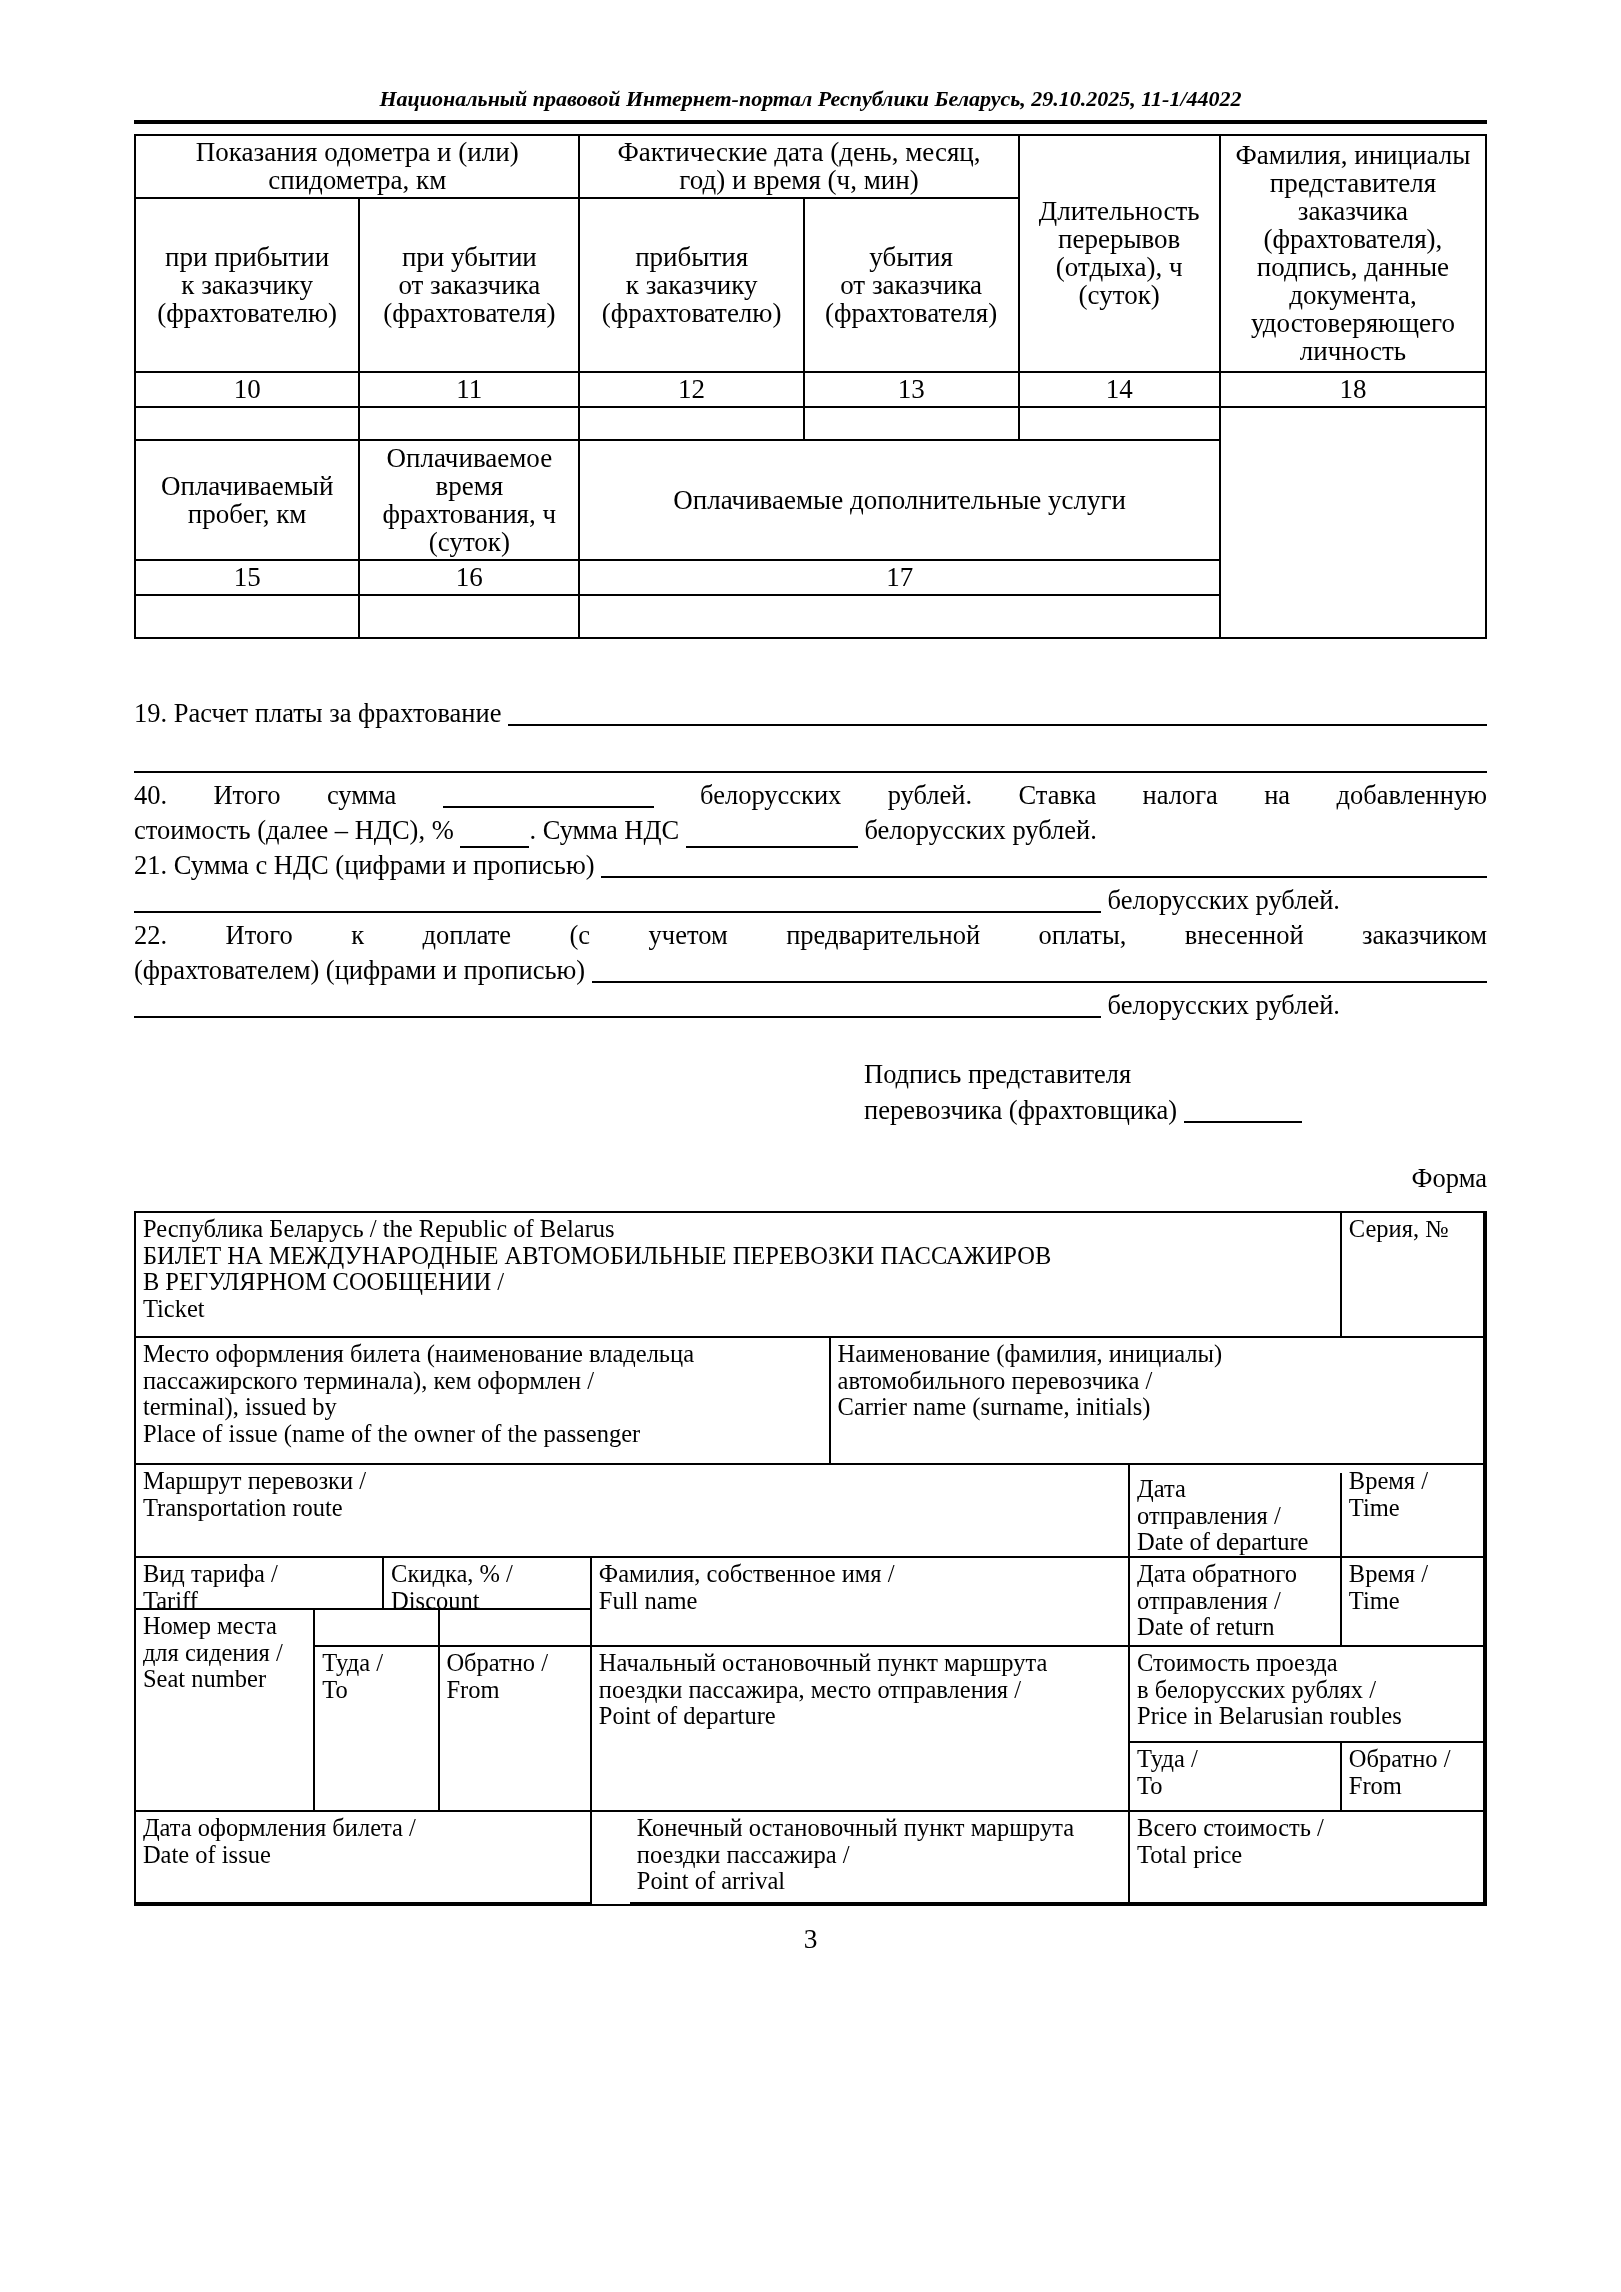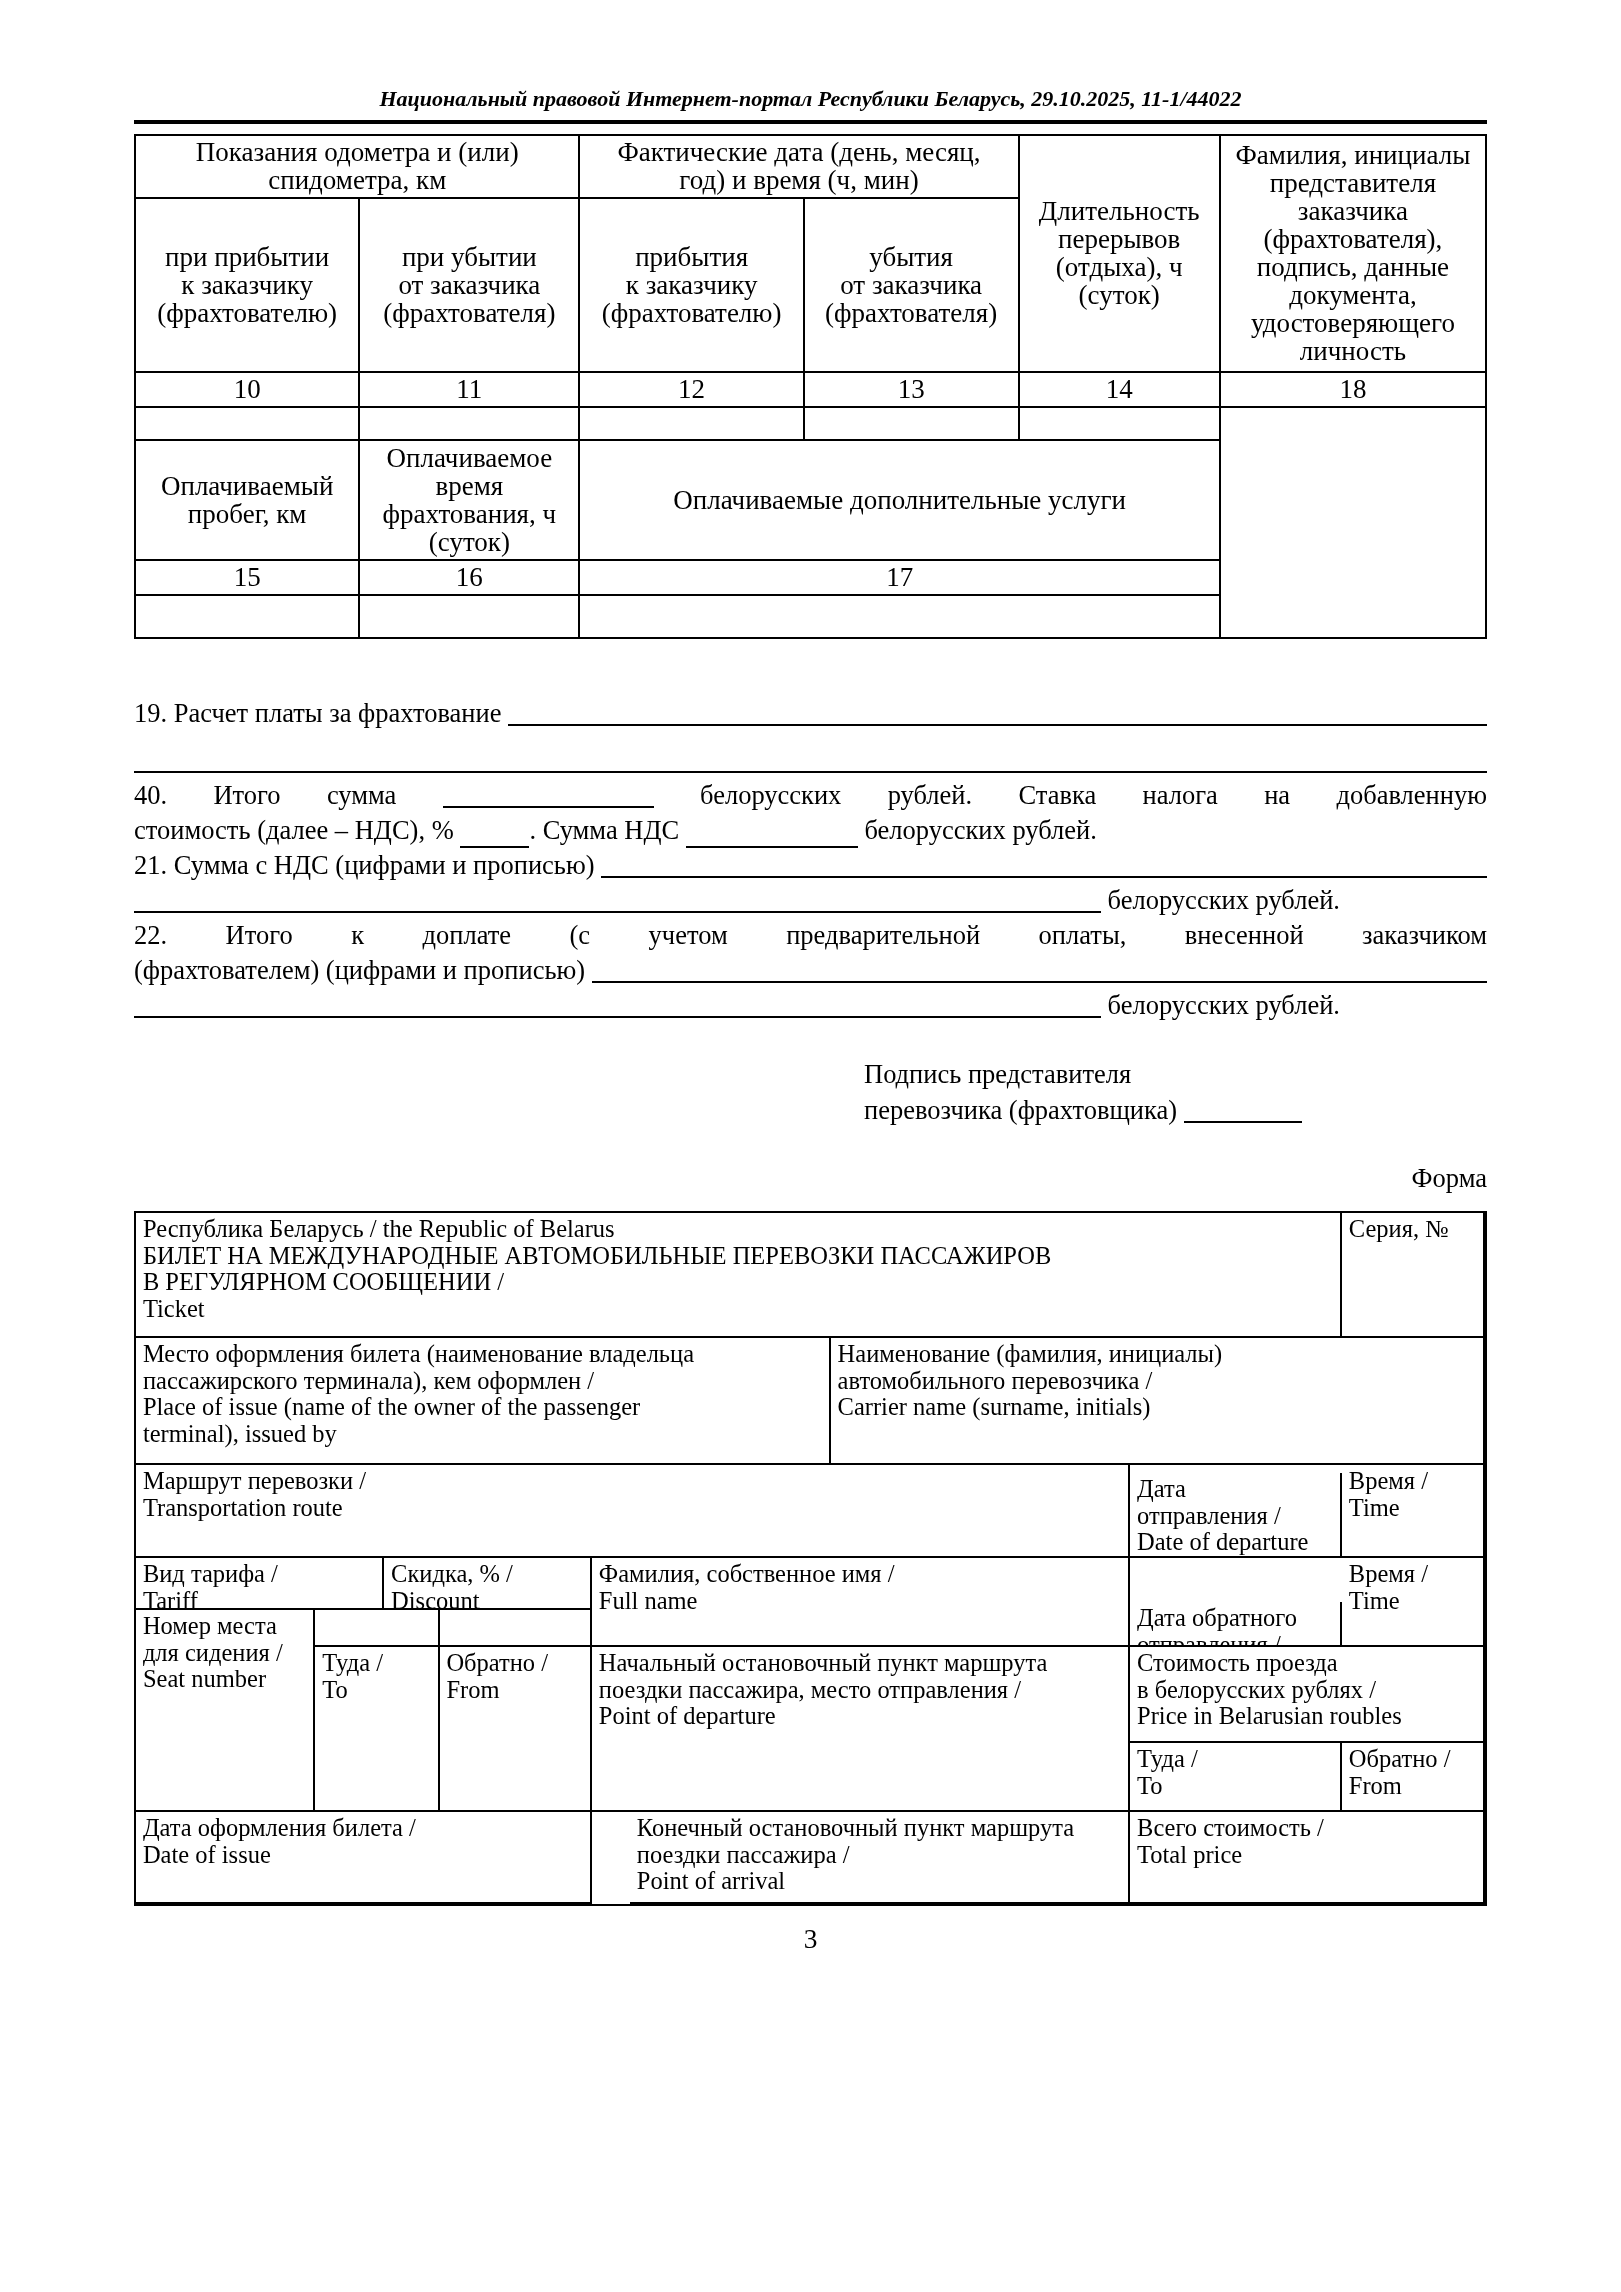--- a/index.html
+++ b/index.html
@@ -75,21 +75,21 @@
   .c-title   {grid-column:1/8; grid-row:1;}
   .c-seria   {grid-column:8/9; grid-row:1;}
   .c-place   {grid-column:1/6; grid-row:2;}
   .c-carrier {grid-column:6/9; grid-row:2;}
   .c-route   {grid-column:1/7; grid-row:3;}
   .c-depdate {grid-column:7/8; grid-row:3;margin-top:8px;}
   .c-deptime {grid-column:8/9; grid-row:3;}
   .c-tariff  {grid-column:1/3; grid-row:4;}
   .c-discount{grid-column:3/5; grid-row:4;}
   .c-fullname{grid-column:5/7; grid-row:4/6;}
-  .c-retdate {grid-column:7/8; grid-row:4/6;margin-top:44px;}
+  .c-retdate {grid-column:7/8; grid-row:4/6;}
   .c-rettime {grid-column:8/9; grid-row:4/6;}
   .c-seat    {grid-column:1/2; grid-row:5/8;}
   .c-b1      {grid-column:2/4; grid-row:5;}
   .c-b2      {grid-column:4/5; grid-row:5;}
   .c-to1     {grid-column:2/4; grid-row:6/8;}
   .c-from1   {grid-column:4/5; grid-row:6/8;}
   .c-pointdep{grid-column:5/7; grid-row:6/8;}
   .c-price   {grid-column:7/9; grid-row:6;}
   .c-to2     {grid-column:7/8; grid-row:7;}
   .c-from2   {grid-column:8/9; grid-row:7;}
@@ -234,22 +234,22 @@
     <div class="cell c-title">
         <div>Республика Беларусь / the Republic of Belarus</div>
         <div>БИЛЕТ НА МЕЖДУНАРОДНЫЕ АВТОМОБИЛЬНЫЕ ПЕРЕВОЗКИ ПАССАЖИРОВ</div>
         <div>В РЕГУЛЯРНОМ СООБЩЕНИИ /</div>
         <div>Ticket</div>
       </div>
     <div class="cell c-seria">Серия, №</div>
     <div class="cell c-place">
         <div>Место оформления билета (наименование владельца</div>
         <div>пассажирского терминала), кем оформлен /</div>
+        <div>terminal), issued by</div>
         <div>Place of issue (name of the owner of the passenger</div>
-        <div>terminal), issued by</div>
       </div>
     <div class="cell c-carrier">
         <div>Наименование (фамилия, инициалы)</div>
         <div>автомобильного перевозчика /</div>
         <div>Carrier name (surname, initials)</div>
       </div>
     <div class="cell c-route">
         <div>Маршрут перевозки /</div>
         <div>Transportation route</div>
       </div>

